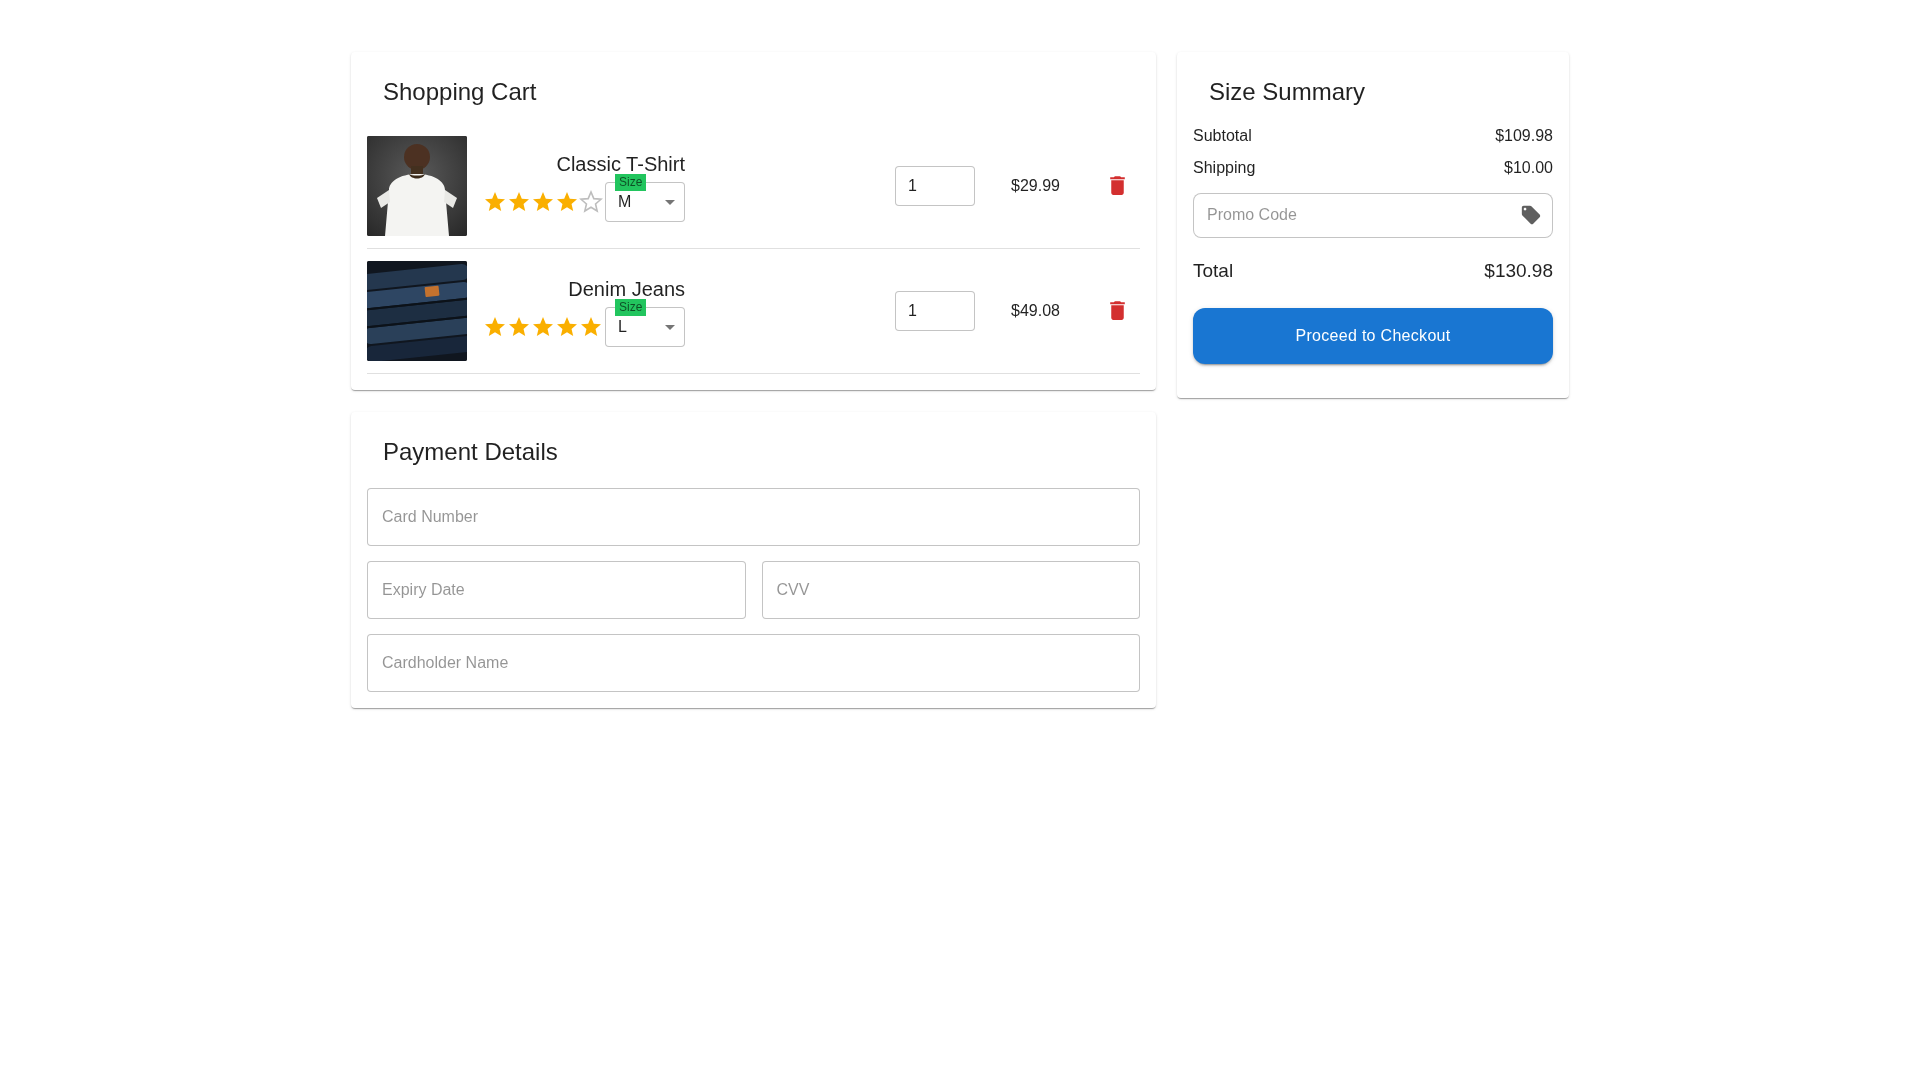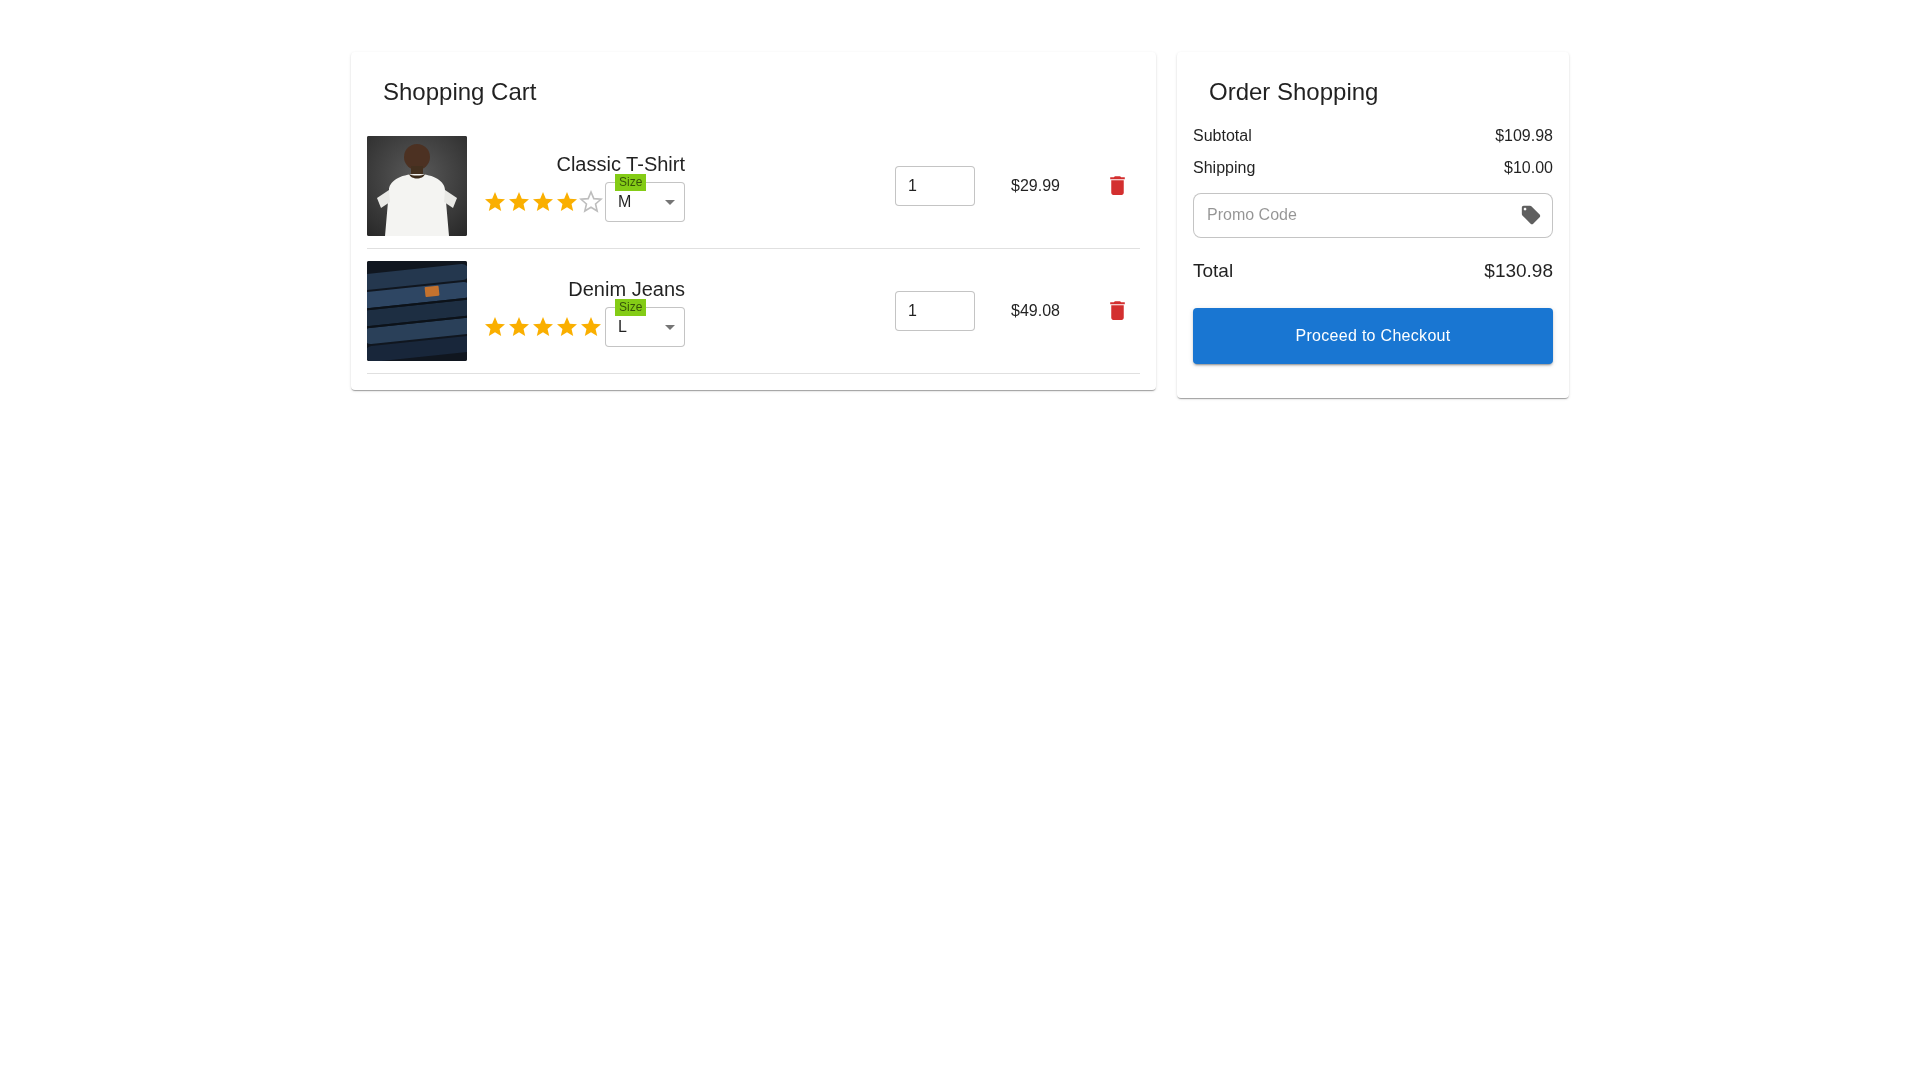--- a/index.html
+++ b/index.html
@@ -90,21 +90,21 @@
     display: flex;
     align-items: center;
     padding: 0 2px 0 12px;
     cursor: pointer;
     background: #fff;
   }
   .size-label {
     position: absolute;
     top: -9px;
     left: 9px;
-    background: #84cc16;
+    background: #22c55e;
     padding: 0 4px;
     font-size: 12px;
     color: rgba(0,0,0,0.6);
     line-height: 1.4;
   }
   .size-value { font-size: 16px; }
   .select-arrow { margin-left: auto; width: 24px; height: 24px; flex: none; }
   .select-arrow path { fill: rgba(0,0,0,0.54); }
 
   .qty-input {
@@ -179,21 +179,21 @@
     font-weight: 400;
     margin: 0 0 26px 0;
   }
   .checkout-btn {
     display: block;
     width: 100%;
     height: 56px;
     background: #1976d2;
     color: #ffffff;
     border: none;
-    border-radius: 4px;
+    border-radius: 12px;
     font-size: 16px;
     font-weight: 500;
     font-family: inherit;
     letter-spacing: 0.3px;
     cursor: pointer;
     box-shadow: 0 3px 1px -2px rgba(0,0,0,0.2),
                 0 2px 2px 0 rgba(0,0,0,0.14),
                 0 1px 5px 0 rgba(0,0,0,0.12);
     margin-bottom: 18px;
   }
@@ -332,25 +332,42 @@
           <input class="qty-input" type="text" value="1" style="">
           <div class="item-price">$49.08</div>
           <button class="delete-btn">
             <svg viewBox="0 0 24 24">
                 <path d="M6 19c0 1.1.9 2 2 2h8c1.1 0 2-.9 2-2V7H6v12zM19 4h-3.5l-1-1h-5l-1 1H5v2h14V4z"></path>
               </svg>
           </button>
         </div>
       </div>
 
+      <div class="card payment-card">
+        <h2 class="card-title">Payment Details</h2>
+        <div class="pay-field">
+          <input class="pay-input" type="text" placeholder="Card Number" style="">
+        </div>
+        <div class="pay-row">
+          <div class="pay-col">
+            <input class="pay-input" type="text" placeholder="Expiry Date" style="">
+          </div>
+          <div class="pay-col">
+            <input class="pay-input" type="text" placeholder="CVV" style="">
+          </div>
+        </div>
+        <div>
+          <input class="pay-input" type="text" placeholder="Cardholder Name" style="">
+        </div>
+      </div>
     </div>
 
     <div class="col-right">
       <div class="card">
-        <h2 class="card-title">Order Shopping</h2>
+        <h2 class="card-title">Size Summary</h2>
 
         <div class="summary-row">
           <span>Subtotal</span>
           <span>$109.98</span>
         </div>
         <div class="summary-row">
           <span>Shipping</span>
           <span>$10.00</span>
         </div>
 

